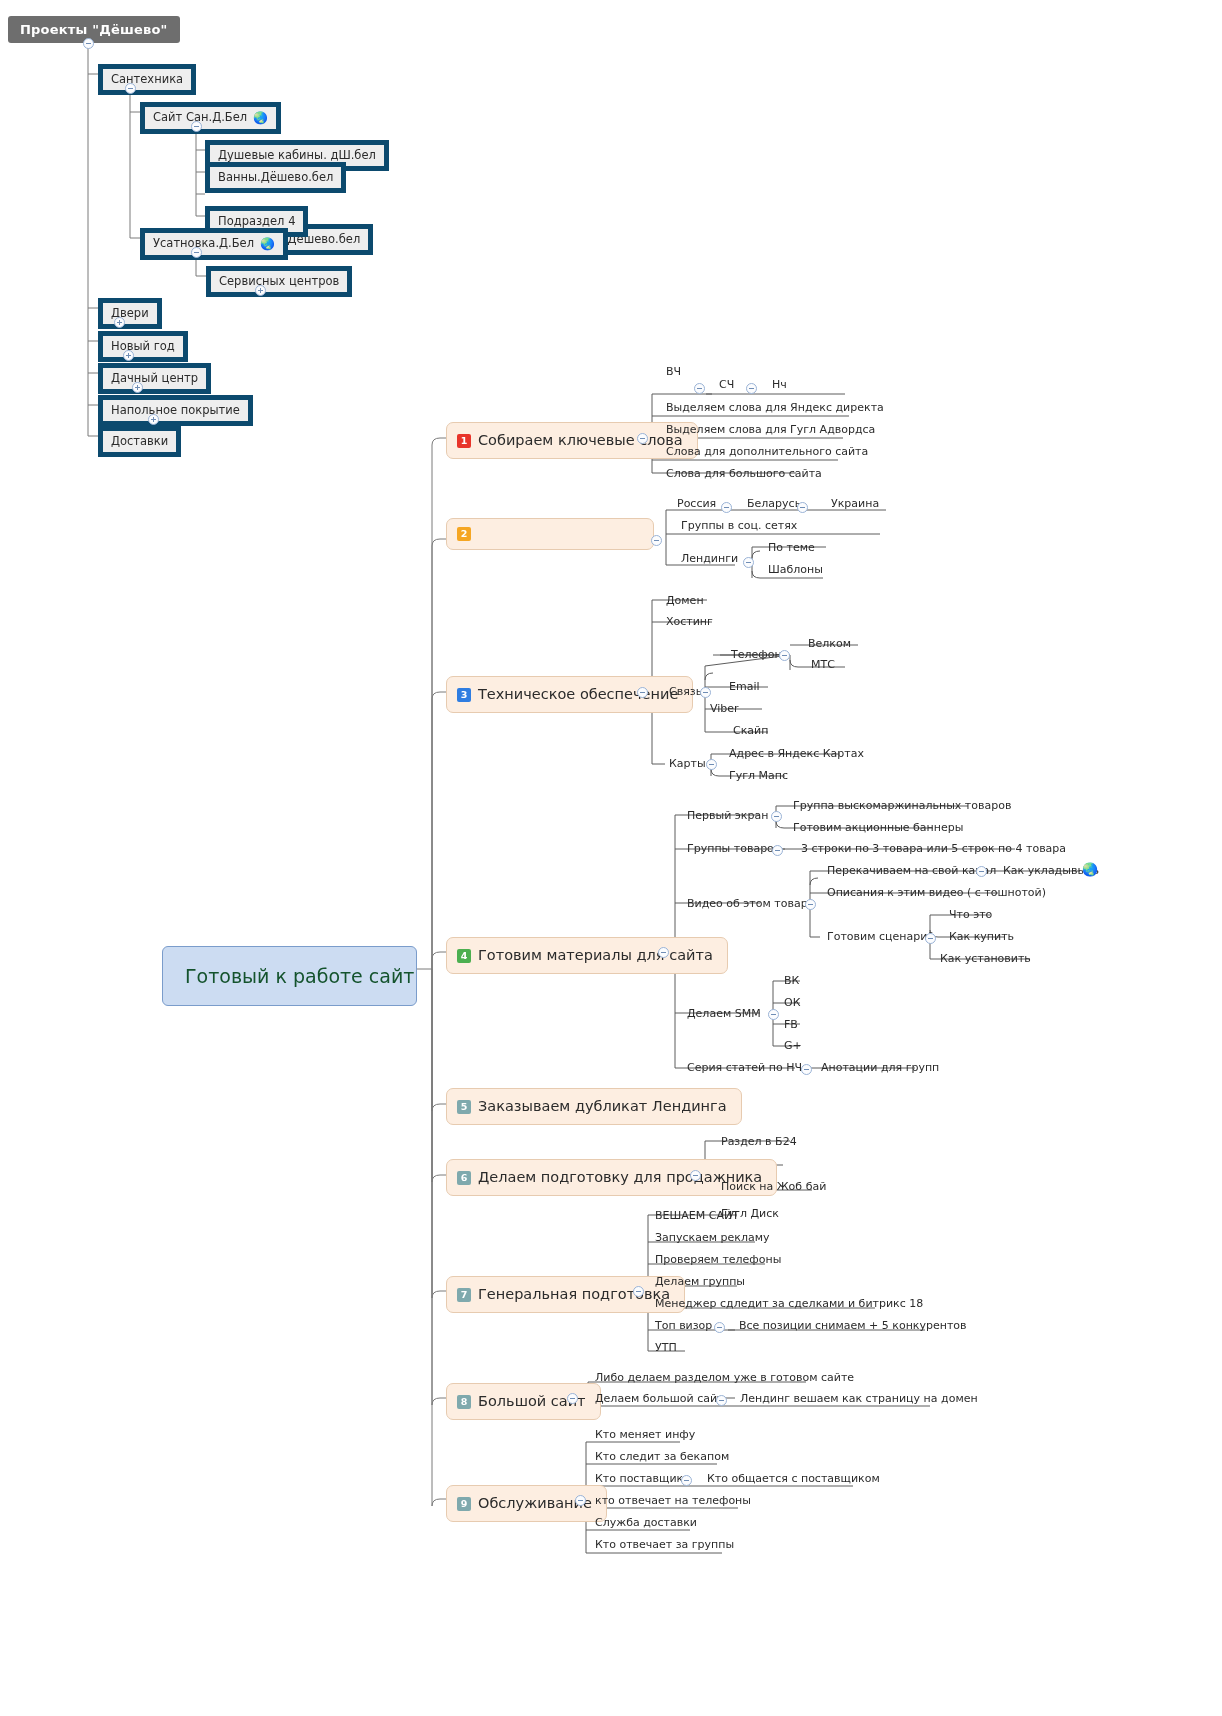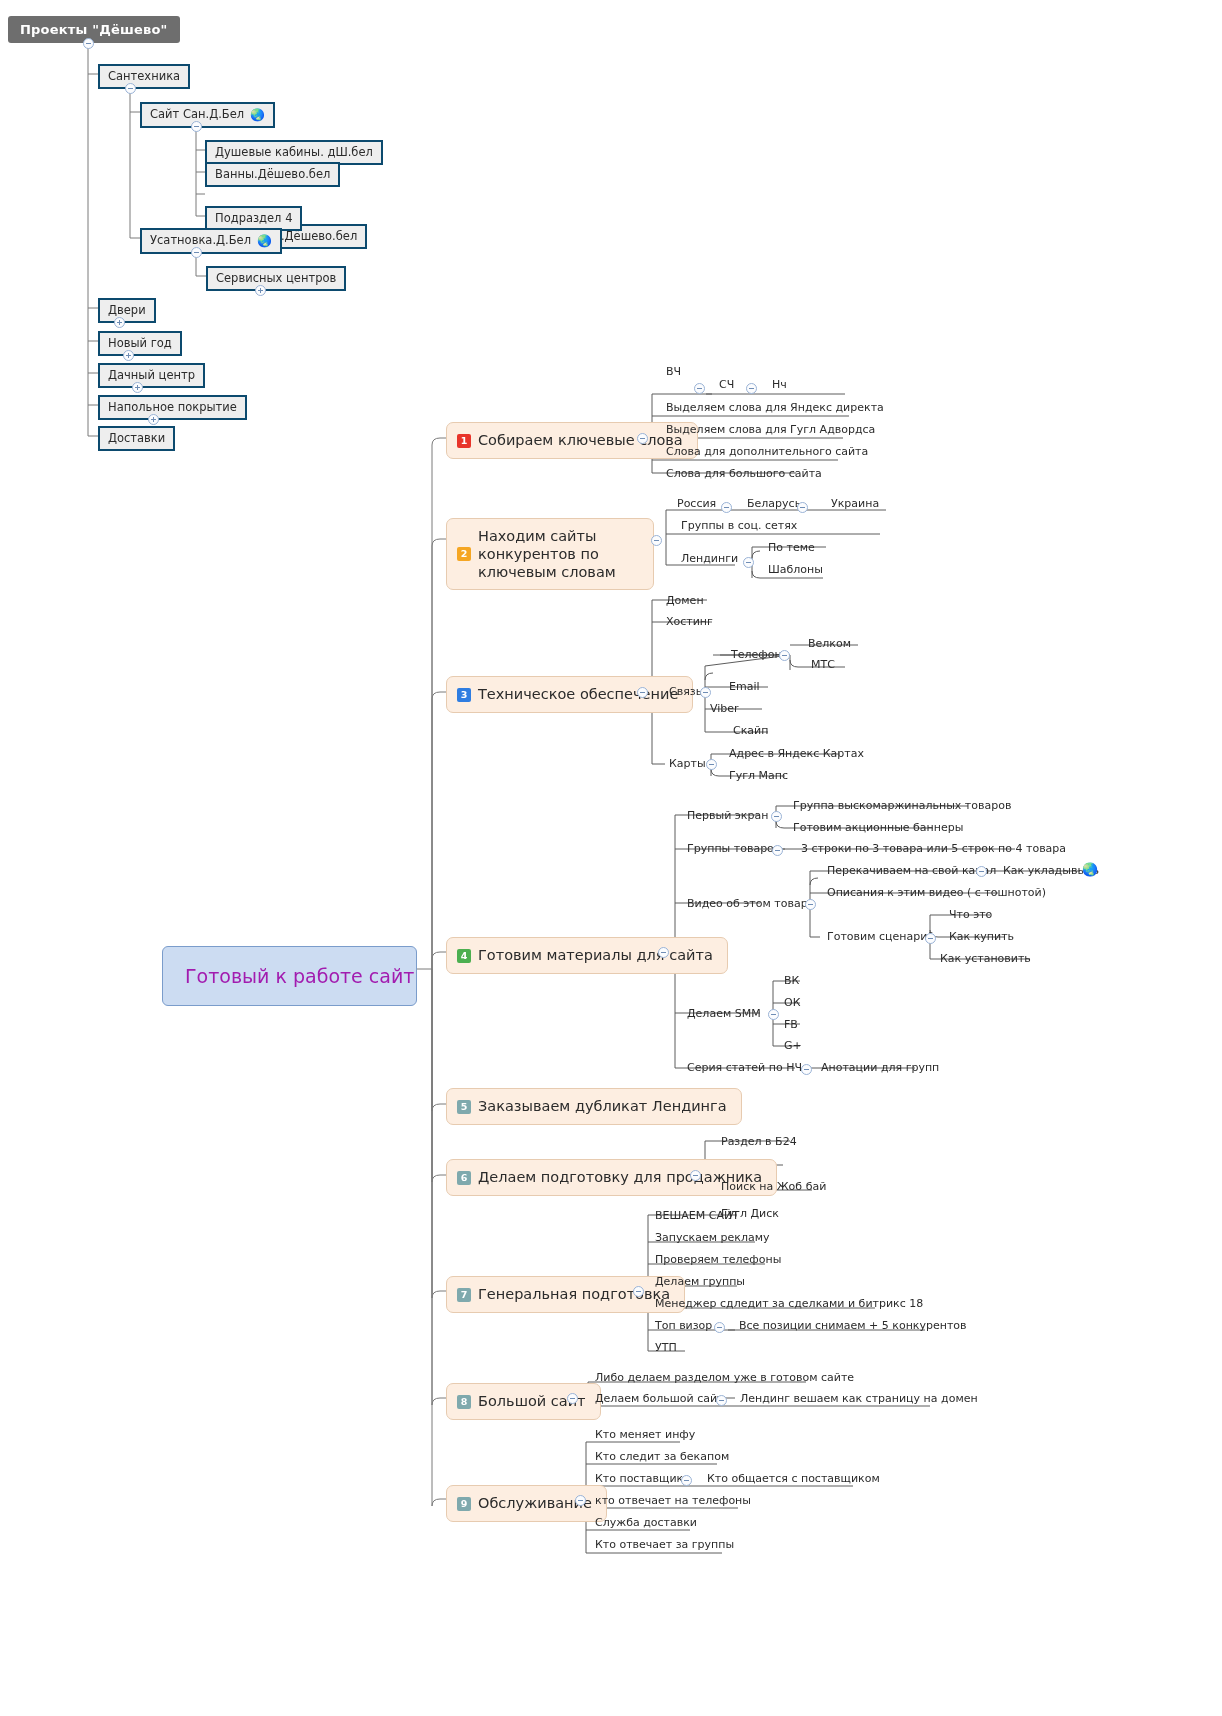--- a/index.html
+++ b/index.html
@@ -30,36 +30,36 @@
     font-size: 13px;
     font-weight: bold;
     padding: 6px 12px;
     border-radius: 3px;
     letter-spacing: .2px;
   }
 
   
   .box {
     background: #eeeeee;
-    border: 2px solid #0c4a6e;
+    border: 5px solid #0c4a6e;
     font-size: 11.5px;
     padding: 3px 8px;
     line-height: 15px;
   }
   .box .globe { margin-left: 6px; font-size: 12px; vertical-align: -1px; }
 
   
   .central {
     background: #ccdcf2;
     border: 1px solid #7a9ccb;
     border-radius: 6px;
     font-size: 19px;
     padding: 18px 22px;
     text-align: center;
-    color: #a21caf;
+    color: #14532d;
   }
 
   
   .branch {
     background: #fdeee1;
     border: 1px solid #e7cbb0;
     border-radius: 7px;
     font-size: 14.5px;
     padding: 8px 14px 8px 10px;
     line-height: 19px;
@@ -341,21 +341,20 @@
   <div class="toggle" style="left:746px; top:383px;"></div>
   <div class="leaf" style="left:769px; top:377px;">Нч</div>
 
   <div class="leaf" style="left:663px; top:400px;">Выделяем слова для Яндекс директа</div>
   <div class="leaf" style="left:663px; top:422px;">Выделяем слова для Гугл Адвордса</div>
   <div class="leaf" style="left:663px; top:444px;">Слова для дополнительного сайта</div>
   <div class="leaf" style="left:663px; top:466px;">Слова для большого сайта</div>
 
   <div class="node branch two-line" style="left:446px; top:518px; width:208px; white-space:normal;">
     <span class="num" style="background:#f5a623;">2</span>
-    <span class="txt">Находим сайты конкурентов по ключевым словам</span>
   </div>
   <div class="toggle" style="left:651px; top:535px;"></div>
 
   <div class="leaf" style="left:674px; top:496px;">Россия</div>
   <div class="toggle" style="left:721px; top:502px;"></div>
   <div class="leaf" style="left:744px; top:496px;">Беларусь</div>
   <div class="toggle" style="left:797px; top:502px;"></div>
   <div class="leaf" style="left:828px; top:496px;">Украина</div>
 
   <div class="leaf" style="left:678px; top:518px;">Группы в соц. сетях</div>

